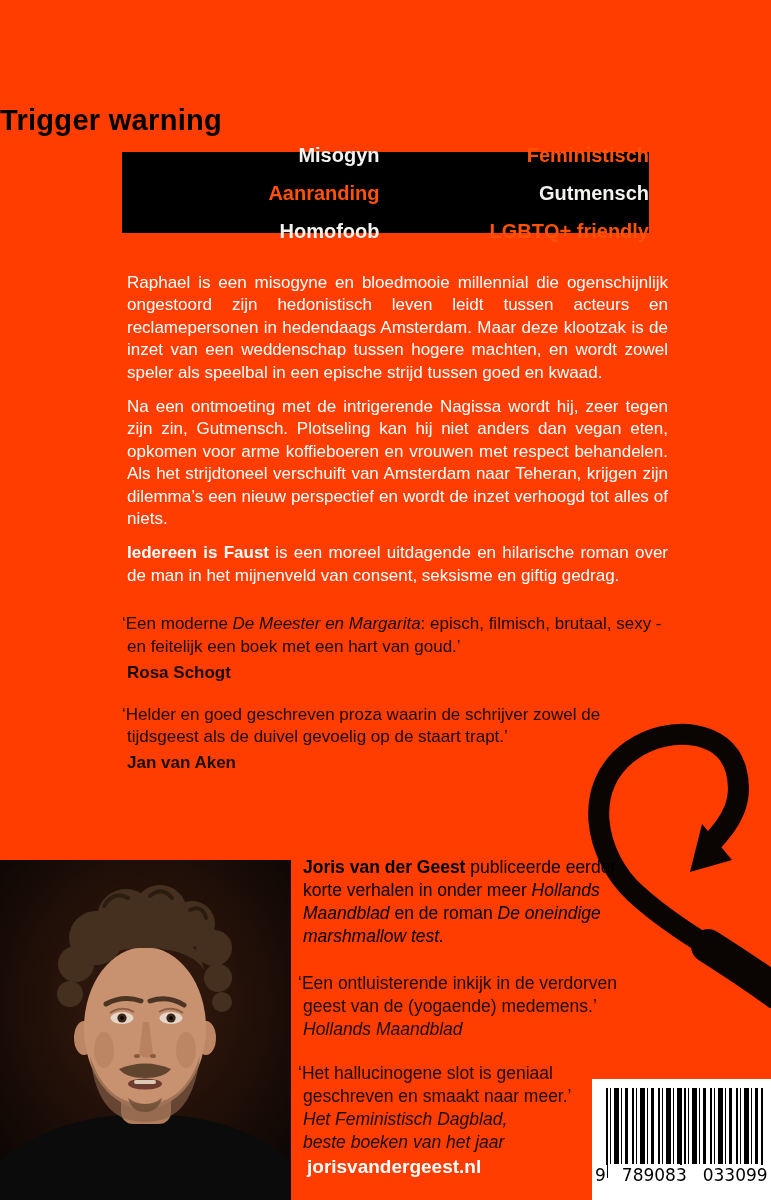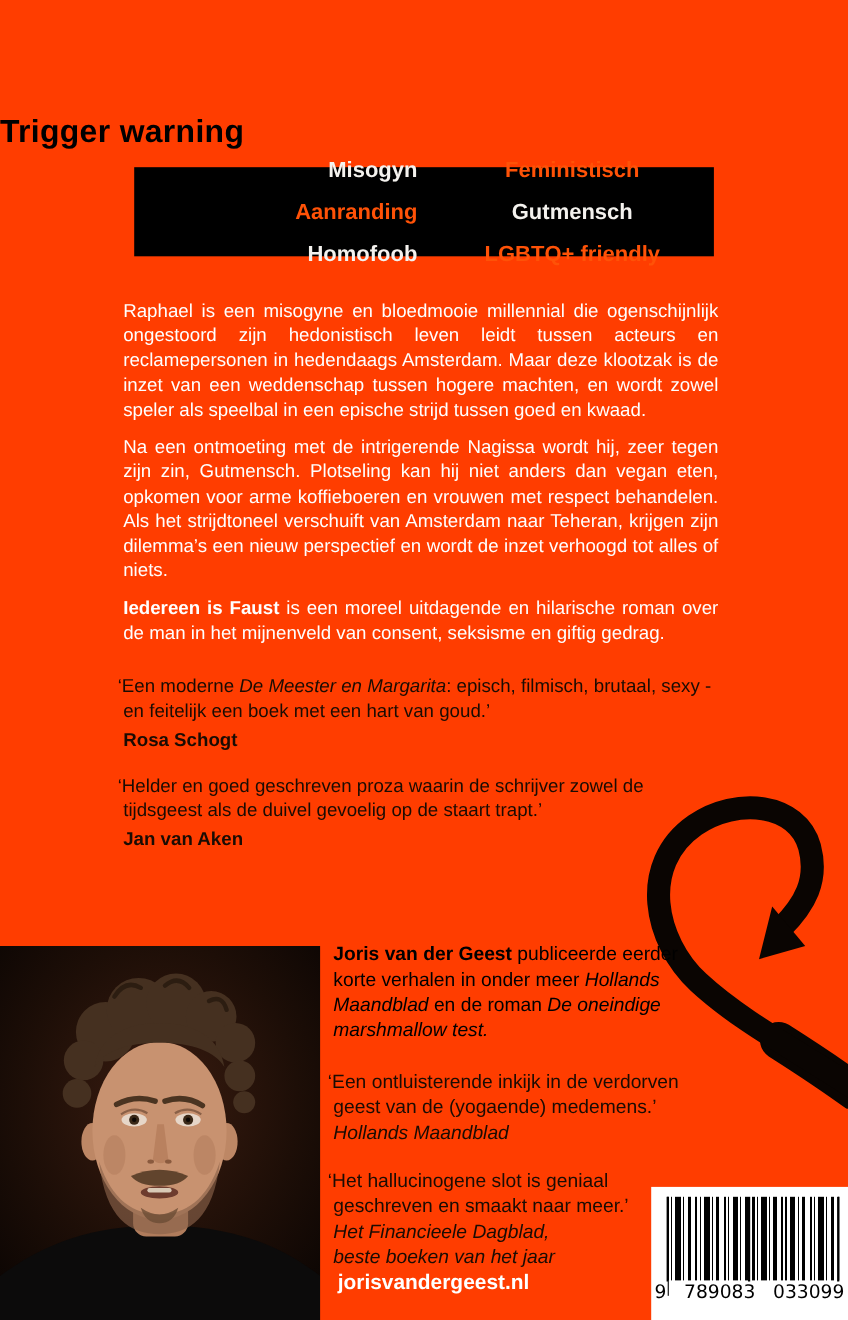--- a/index.html
+++ b/index.html
@@ -15,25 +15,25 @@
     letter-spacing:.3px;
   }
   .wbox{
     position:absolute;left:122px;top:152px;width:527px;height:81px;
     background:#000;
     display:grid;grid-template-columns:1fr 1fr;column-gap:22px;
     align-content:center;row-gap:1px;
     font-size:20px;font-weight:bold;line-height:26px;gap:12px;
   }
   .wcell.right{text-align:right;}
-  .wcell.left{text-align:center;}
+  .wcell.left{text-align:right;}
   .wcell.white{color:#f4f2ee;}
   .wcell.orange{color:#ff5207;}
   .main{
-    position:absolute;left:112px;top:272px;width:541px;
+    position:absolute;left:127px;top:272px;width:541px;
     color:#ffffff;font-size:17px;line-height:22.4px;
   }
   .main p{margin:0 0 12px 0;text-align:justify;}
   .main p.lastpara{margin-bottom:26px;}
   .lead-bold{font-weight:bold;}
   .quote{
     color:#1a0c03;font-size:17px;line-height:22.8px;
     margin:0 0 19px 0;text-indent:-5px;
   }
   .quote .author{display:block;font-weight:bold;margin-top:3px;text-indent:0;}
@@ -178,21 +178,21 @@
 
 <div class="rightcol">
   <p class="bio">
     <span class="name">Joris van der Geest</span><span> publiceerde eerder korte verhalen in onder meer </span><span class="em">Hollands Maandblad</span><span> en de roman </span><span class="em">De oneindige marshmallow test.</span>
   </p>
   <p class="sq">
     <span>‘Een ontluisterende inkijk in de verdorven geest van de (yogaende) medemens.’ </span><span class="src">Hollands Maandblad</span>
   </p>
   <p class="sq">
     <span>‘Het hallucinogene slot is geniaal geschreven en smaakt naar meer.’</span>
-    <span class="srcline">Het Financieele Dagblad,</span>
+    <span class="srcline">Het Feministisch Dagblad,</span>
     <span class="srcline">beste boeken van het jaar</span>
   </p>
 </div>
 
 <div class="website">jorisvandergeest.nl</div>
 
 <div class="barcode">
   <div class="bars"></div>
   <div class="guard g1"></div>
   <div class="guard g2"></div>

